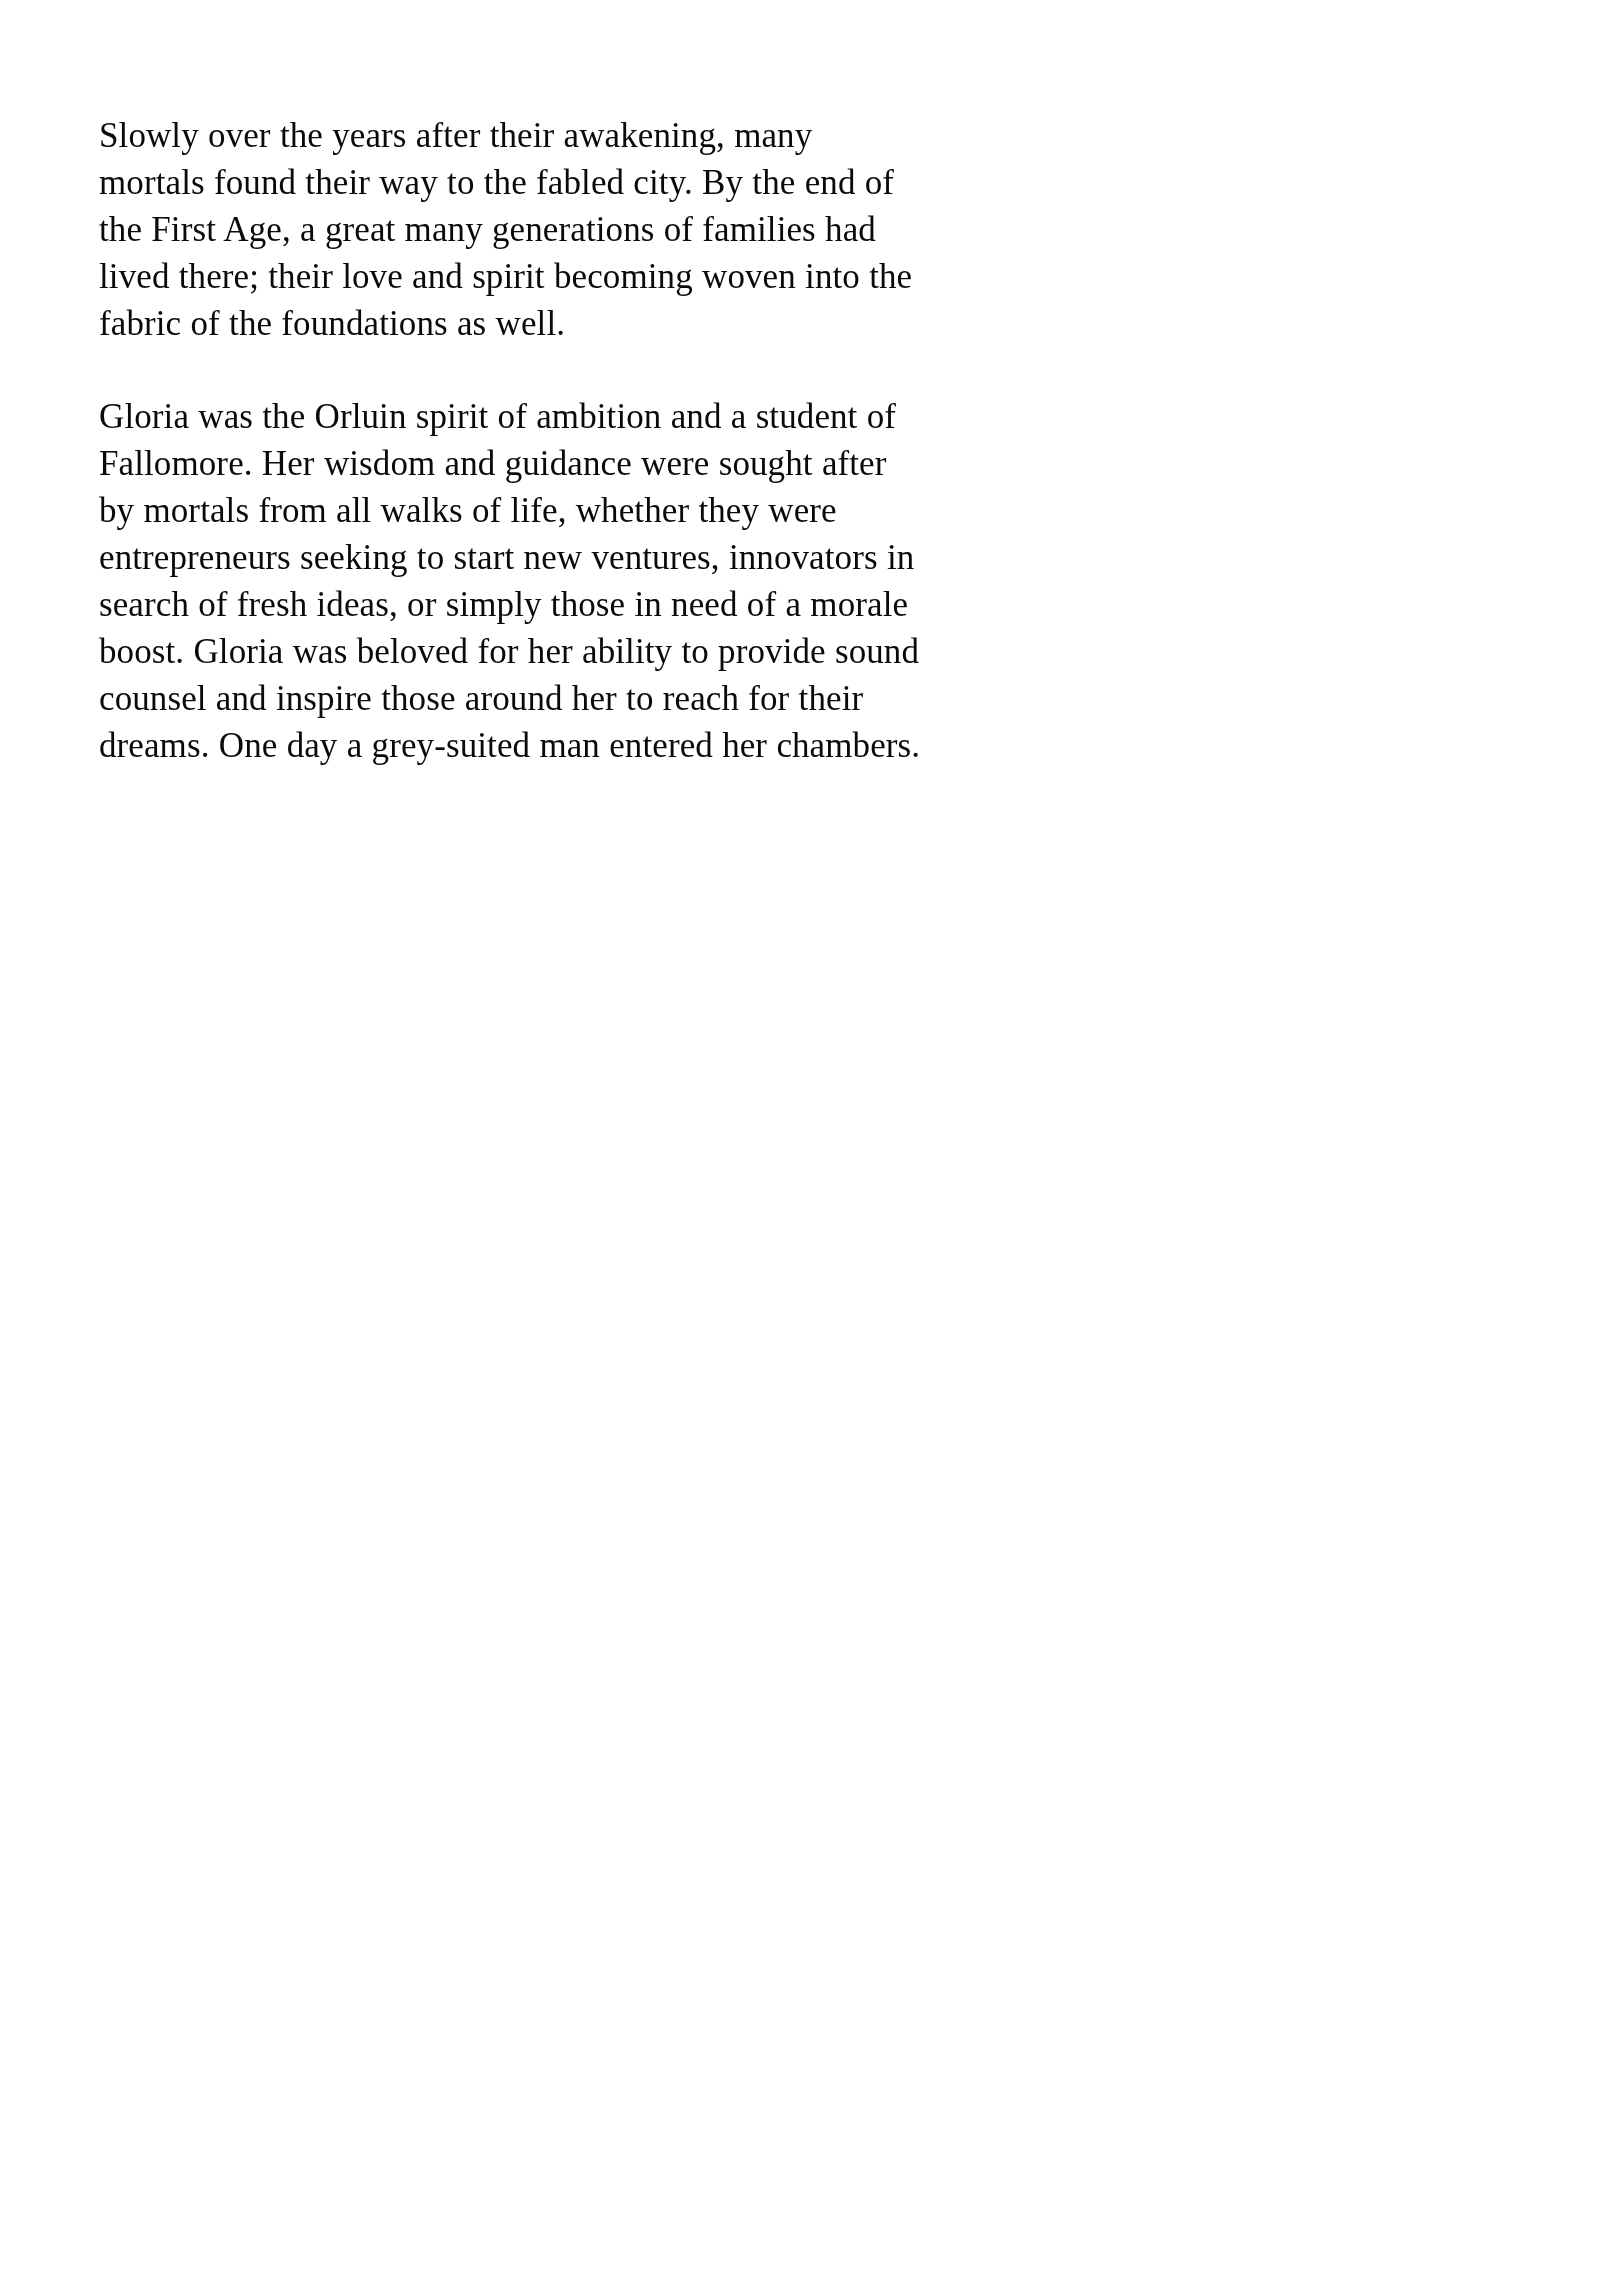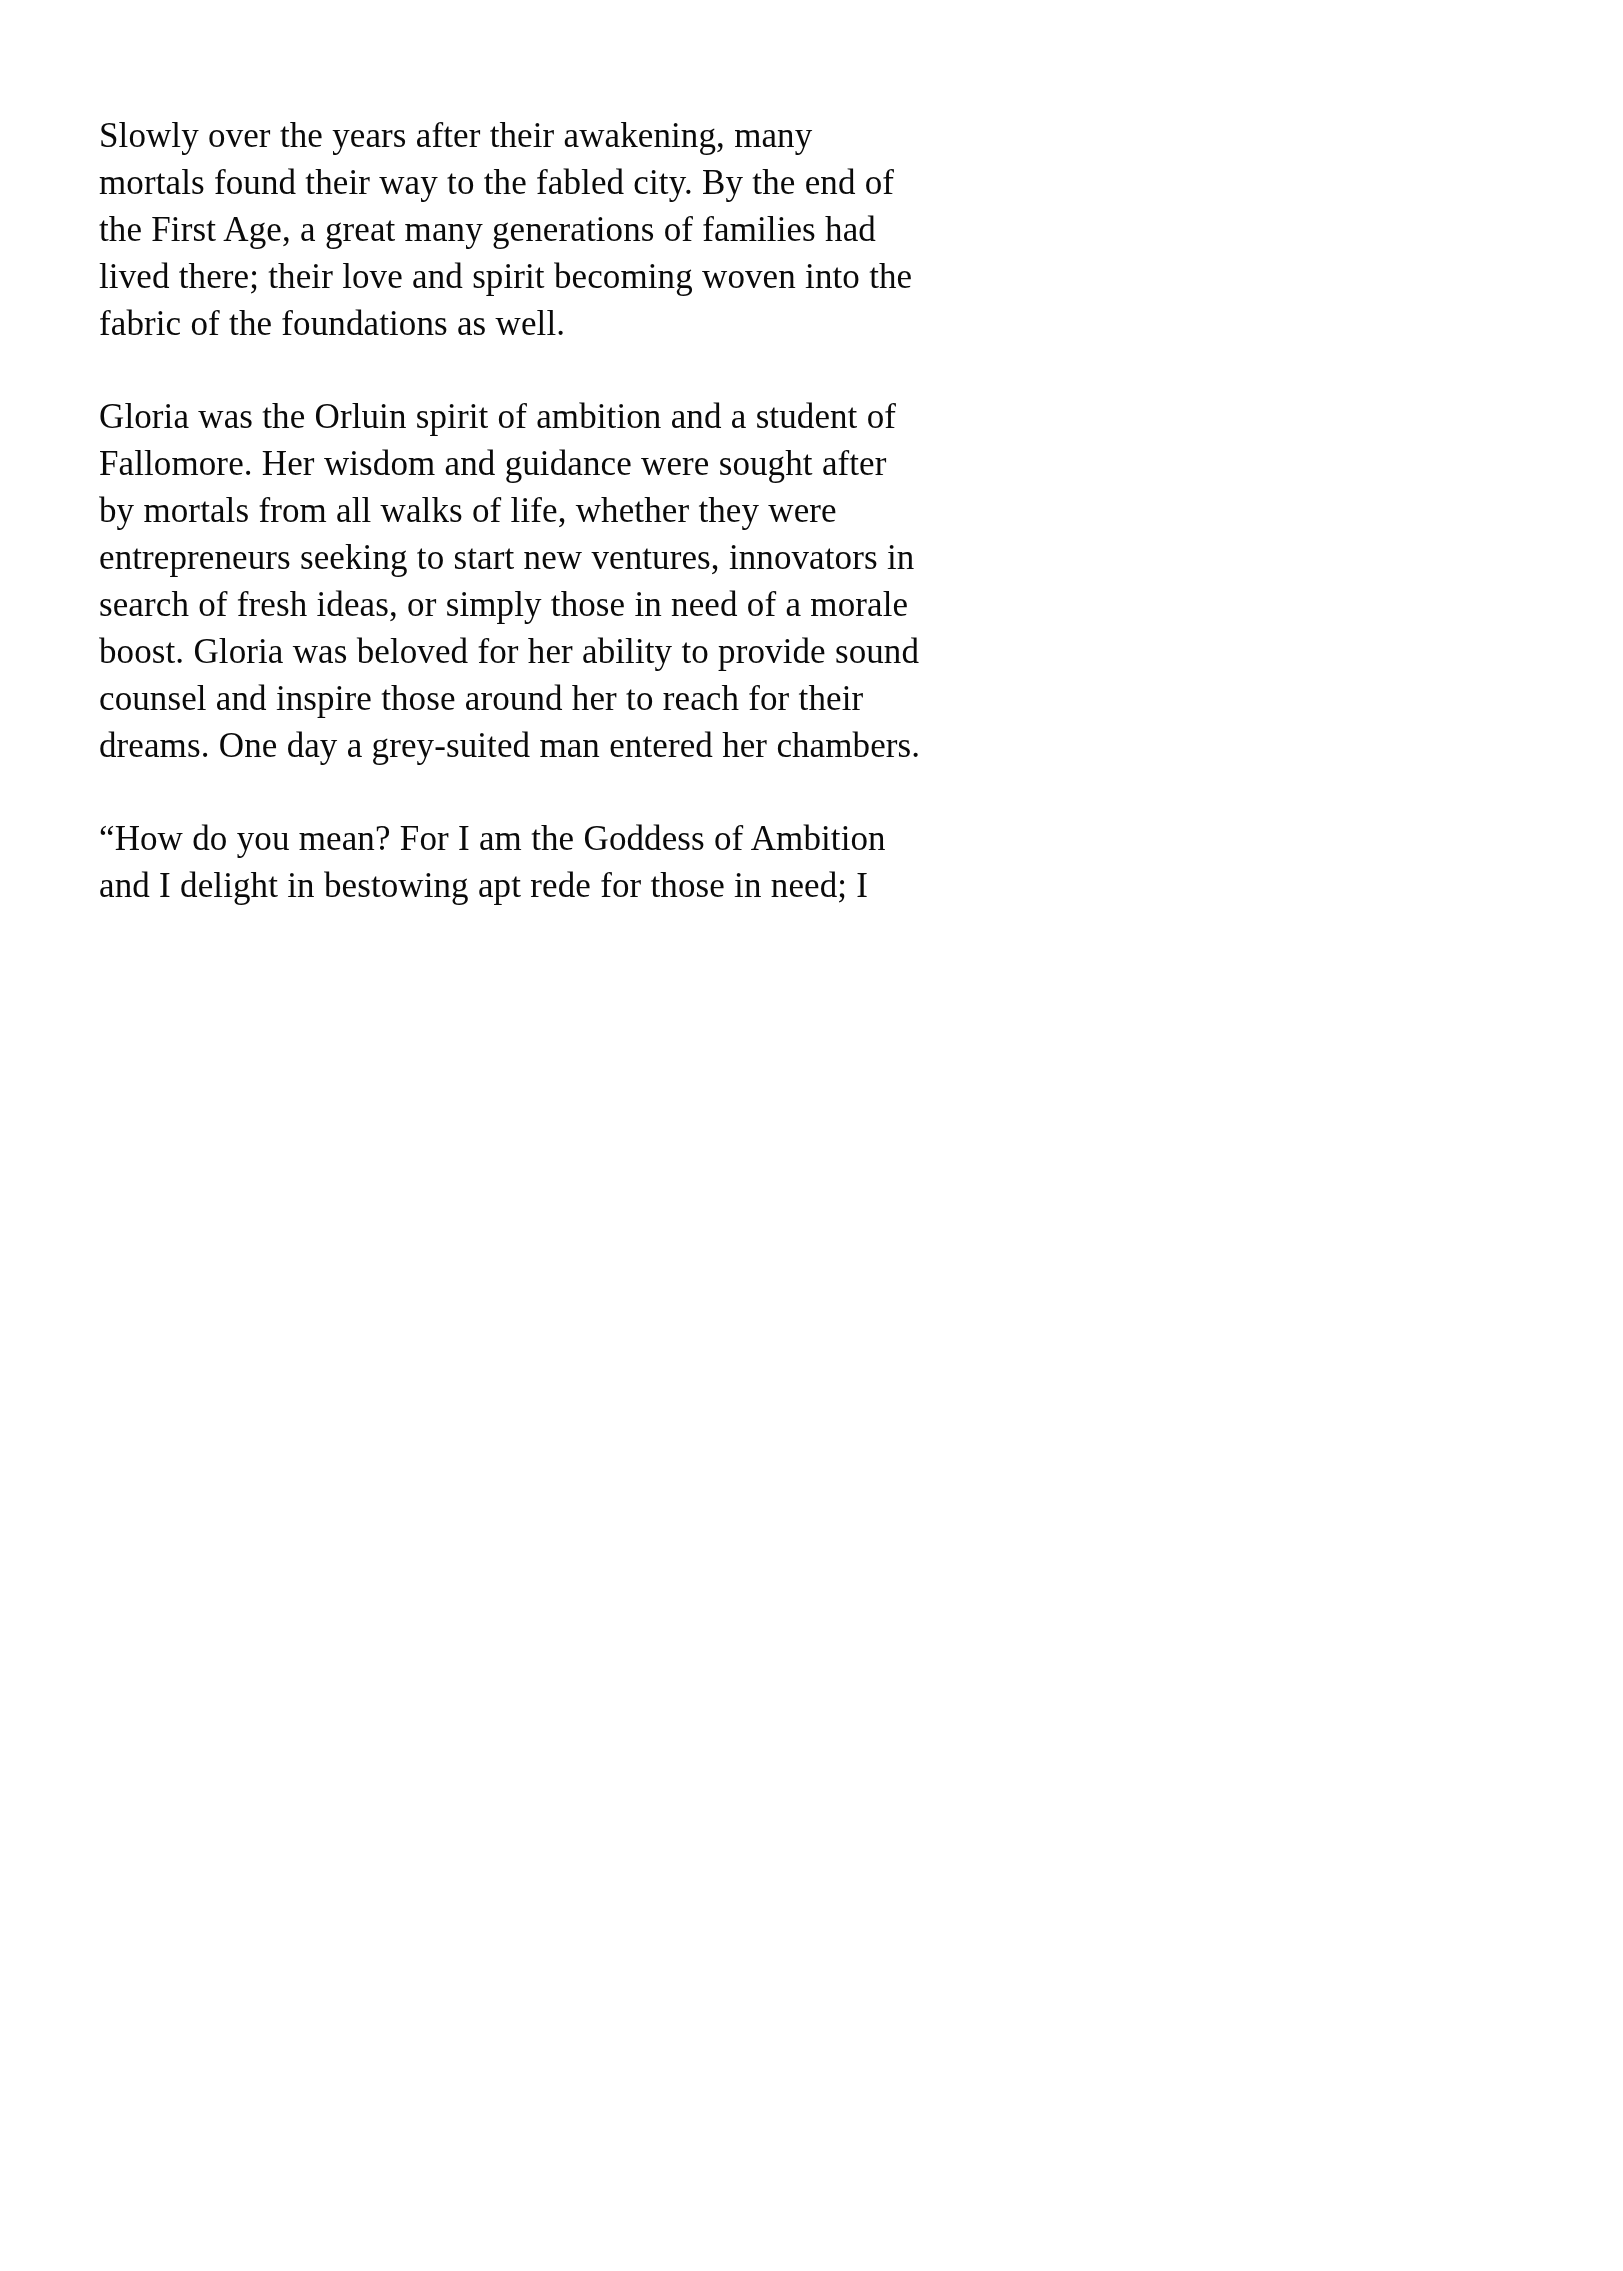--- a/index.html
+++ b/index.html
@@ -48,17 +48,16 @@
 <div class="page">
   <div class="text-column">
 
     <p class="para">Slowly over the years after their awakening, many mortals found their way to the fabled city. By the end of the First Age, a great many generations of families had lived there; their love and spirit becoming woven into the fabric of the foundations as well.</p>
 
 
     <p class="para">Gloria was the Orluin spirit of ambition and a student of Fallomore. Her wisdom and guidance were sought after by mortals from all walks of life, whether they were entrepreneurs seeking to start new ventures, innovators in search of fresh ideas, or simply those in need of a morale boost. Gloria was beloved for her ability to provide sound counsel and inspire those around her to reach for their dreams. One day a grey-suited man entered her chambers.</p>
 
 
 
-    <p class="para">“How do you mean? For I am the Goddess of Ambition and I delight in bestowing apt rede for those in need; I</p>
 
   </div>
 </div>
 
 
 </body></html>

